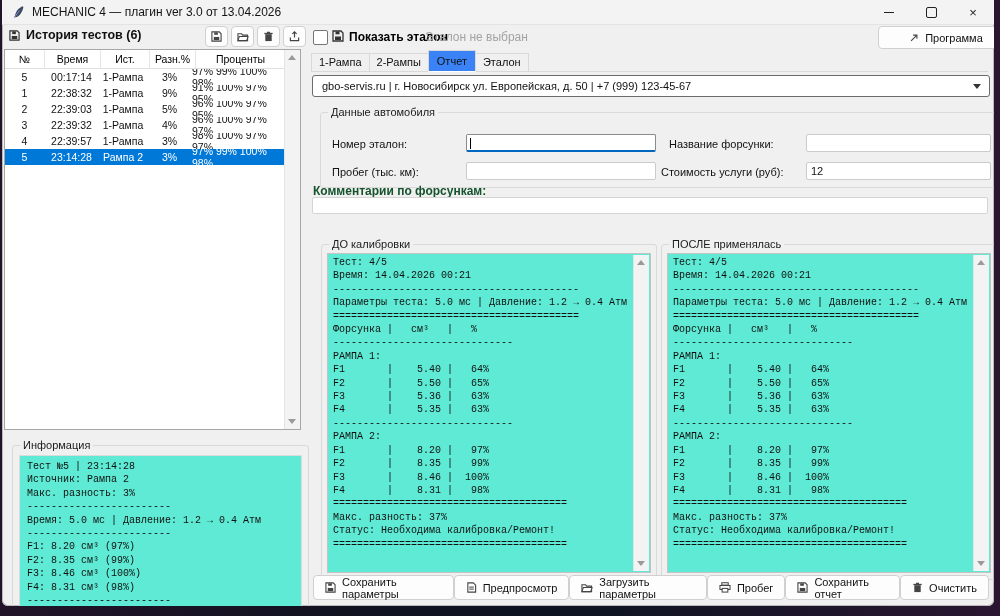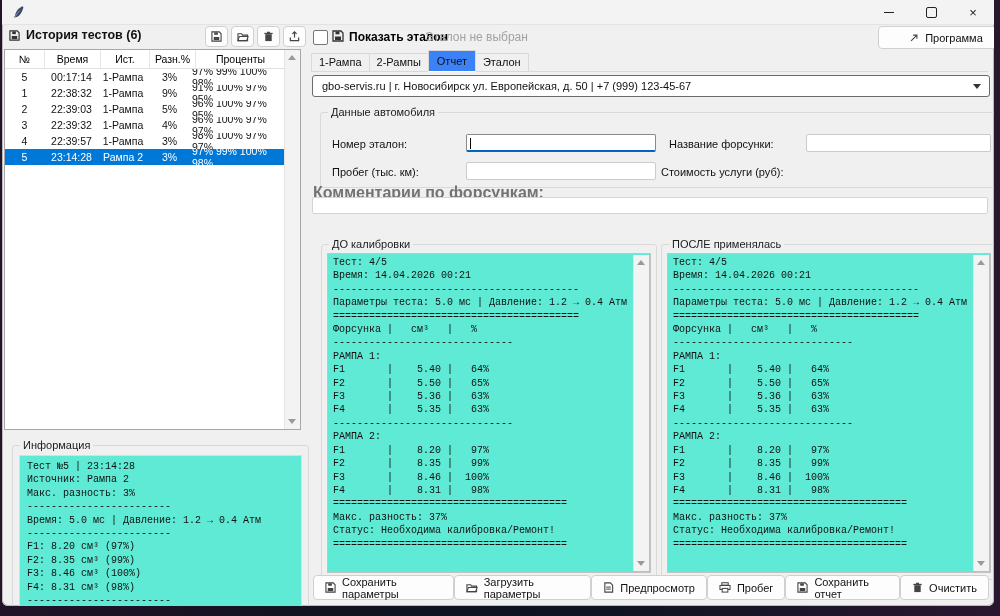--- a/index.html
+++ b/index.html
@@ -57,41 +57,42 @@
   
   .combo{position:absolute;left:310px;top:75px;width:676px;height:20px;background:#fff;border:1px solid #6b6b6b;border-radius:3px;display:flex;align-items:center}
   .combo-text{font-size:11px;color:#111;margin-left:9px;flex:1;white-space:nowrap;overflow:hidden}
   .combo-arrow{width:0;height:0;border-left:4px solid transparent;border-right:4px solid transparent;border-top:5px solid #333;margin-right:8px}
   
   .car-fs{left:310px;top:98px;width:676px;height:80px}
   .fl{position:absolute;font-size:11px;color:#111}
   .fi{position:absolute;height:18px;background:#fff;border:1px solid #cbcbcb;border-radius:2px;font-family:"Liberation Sans",sans-serif;font-size:11px;color:#111;padding:0 4px;box-sizing:border-box;outline:none}
   .fi.focused{border:1px solid #8a8a8a;border-bottom:2px solid #0067c0;
     background-image:linear-gradient(#000,#000);background-repeat:no-repeat;background-size:1px 11px;background-position:3px 3px}
-  .comments-label{position:absolute;left:311px;top:184px;font-size:16px;font-weight:bold;color:#737373}
+  .comments-label{position:absolute;left:311px;top:184px;font-size:12px;font-weight:bold;color:#14532d}
   .comments-input{position:absolute;left:310px;top:197px;width:676px;height:17px;background:#fff;border:1px solid #d4d4d4;border-radius:2px;box-sizing:border-box;font-size:11px;padding:0 4px;outline:none}
   
   .rep-fs{top:230px;width:334px;height:340px}
   .rep-box{left:5px;top:3px;right:5px;bottom:6px;padding:2px 5px}
   
   .actions{position:absolute;left:311px;top:575px;width:676px;display:flex;justify-content:space-between}
   svg{display:block}
 </style>
 </head>
 <body>
 
 <div class="window">
 
   <div class="titlebar">
     <span class="app-ico icon">
       <svg width="14" height="14" viewBox="0 0 14 14">
           <path d="M11.6 1.2 C8.2 2.6 5 5.8 4.1 10.2 L3.1 12.8 L4.3 12.3 C8.8 11.8 11 7.4 12.4 2.2 Z" fill="#3c4a66"></path>
           <path d="M3.4 12.5 L8.5 5.5" stroke="#8fa3c8" stroke-width="0.8" fill="none"></path>
         </svg>
     </span>
+    <span class="title-text">MECHANIC 4 — плагин ver 3.0 от 13.04.2026</span>
     <div class="win-controls">
       <div class="win-btn">
           <span class="glyph-min"></span>
         </div>
       <div class="win-btn">
           <span class="glyph-max"></span>
         </div>
       <div class="win-btn">×</div>
     </div>
   </div>
@@ -250,20 +251,21 @@
 
   <fieldset class="car-fs">
     <legend>Данные автомобиля</legend>
     <span class="fl" style="left:11px;top:20px">Номер эталон:</span>
     <input class="fi focused" style="left: 145px; top: 16px; width: 190px;" value="">
     <span class="fl" style="left:348px;top:20px">Название форсунки:</span>
     <input class="fi" style="left: 485px; top: 16px; width: 185px;" value="">
     <span class="fl" style="left:11px;top:48px">Пробег (тыс. км):</span>
     <input class="fi" style="left: 145px; top: 44px; width: 190px;" value="">
     <span class="fl" style="left:340px;top:48px">Стоимость услуги (руб):</span>
+    <input class="fi" style="left: 485px; top: 44px; width: 185px;" value="12">
   </fieldset>
 
   <span class="comments-label">Комментарии по форсункам:</span>
   <input class="comments-input" value="" style="">
 
   <fieldset class="rep-fs" style="left:311px">
     <legend>ДО калибровки</legend>
     <div class="textbox rep-box">
       <div class="mono" style="margin-right:16px">Тест: 4/5
 Время: 14.04.2026 00:21
@@ -332,36 +334,36 @@
           <svg width="11" height="11" viewBox="0 0 12 12">
             <path d="M1 1 h8 l2 2 v8 h-10 z" fill="none" stroke="#444" stroke-width="1.2"></path>
             <rect x="3" y="6.5" width="6" height="3.5" fill="#444"></rect>
             <rect x="3.5" y="1.5" width="4" height="2.6" fill="#444"></rect>
           </svg>
         </span>
       <span>Сохранить параметры</span>
     </div>
     <div class="btn">
       <span class="icon">
+          <svg width="11" height="11" viewBox="0 0 12 12">
+            <path d="M2 1 h6 l2.5 2.5 v7.5 h-8.5 z" fill="none" stroke="#444" stroke-width="1.2"></path>
+            <rect x="3.5" y="5" width="5" height="1.1" fill="#444"></rect>
+            <rect x="3.5" y="7.2" width="5" height="1.1" fill="#444"></rect>
+          </svg>
+        </span>
+      <span>Предпросмотр</span>
+    </div>
+    <div class="btn">
+      <span class="icon">
           <svg width="12" height="11" viewBox="0 0 13 12">
             <path d="M1 3 h4 l1 1.5 h5.5 v6 h-10.5 z" fill="none" stroke="#444" stroke-width="1.2"></path>
             <path d="M2.5 6 h9.5 l-1.5 4.5 h-9.5 z" fill="#fff" stroke="#444" stroke-width="1.1"></path>
           </svg>
         </span>
       <span>Загрузить параметры</span>
-    </div>
-    <div class="btn">
-      <span class="icon">
-          <svg width="11" height="11" viewBox="0 0 12 12">
-            <path d="M2 1 h6 l2.5 2.5 v7.5 h-8.5 z" fill="none" stroke="#444" stroke-width="1.2"></path>
-            <rect x="3.5" y="5" width="5" height="1.1" fill="#444"></rect>
-            <rect x="3.5" y="7.2" width="5" height="1.1" fill="#444"></rect>
-          </svg>
-        </span>
-      <span>Предпросмотр</span>
     </div>
     <div class="btn">
       <span class="icon">
           <svg width="12" height="11" viewBox="0 0 13 12">
             <rect x="3" y="0.8" width="7" height="2.6" fill="none" stroke="#444" stroke-width="1.1"></rect>
             <rect x="1" y="3.8" width="11" height="4.4" fill="none" stroke="#444" stroke-width="1.1"></rect>
             <rect x="3.4" y="7" width="6.2" height="4" fill="#fff" stroke="#444" stroke-width="1.1"></rect>
           </svg>
         </span>
       <span>Пробег</span>

